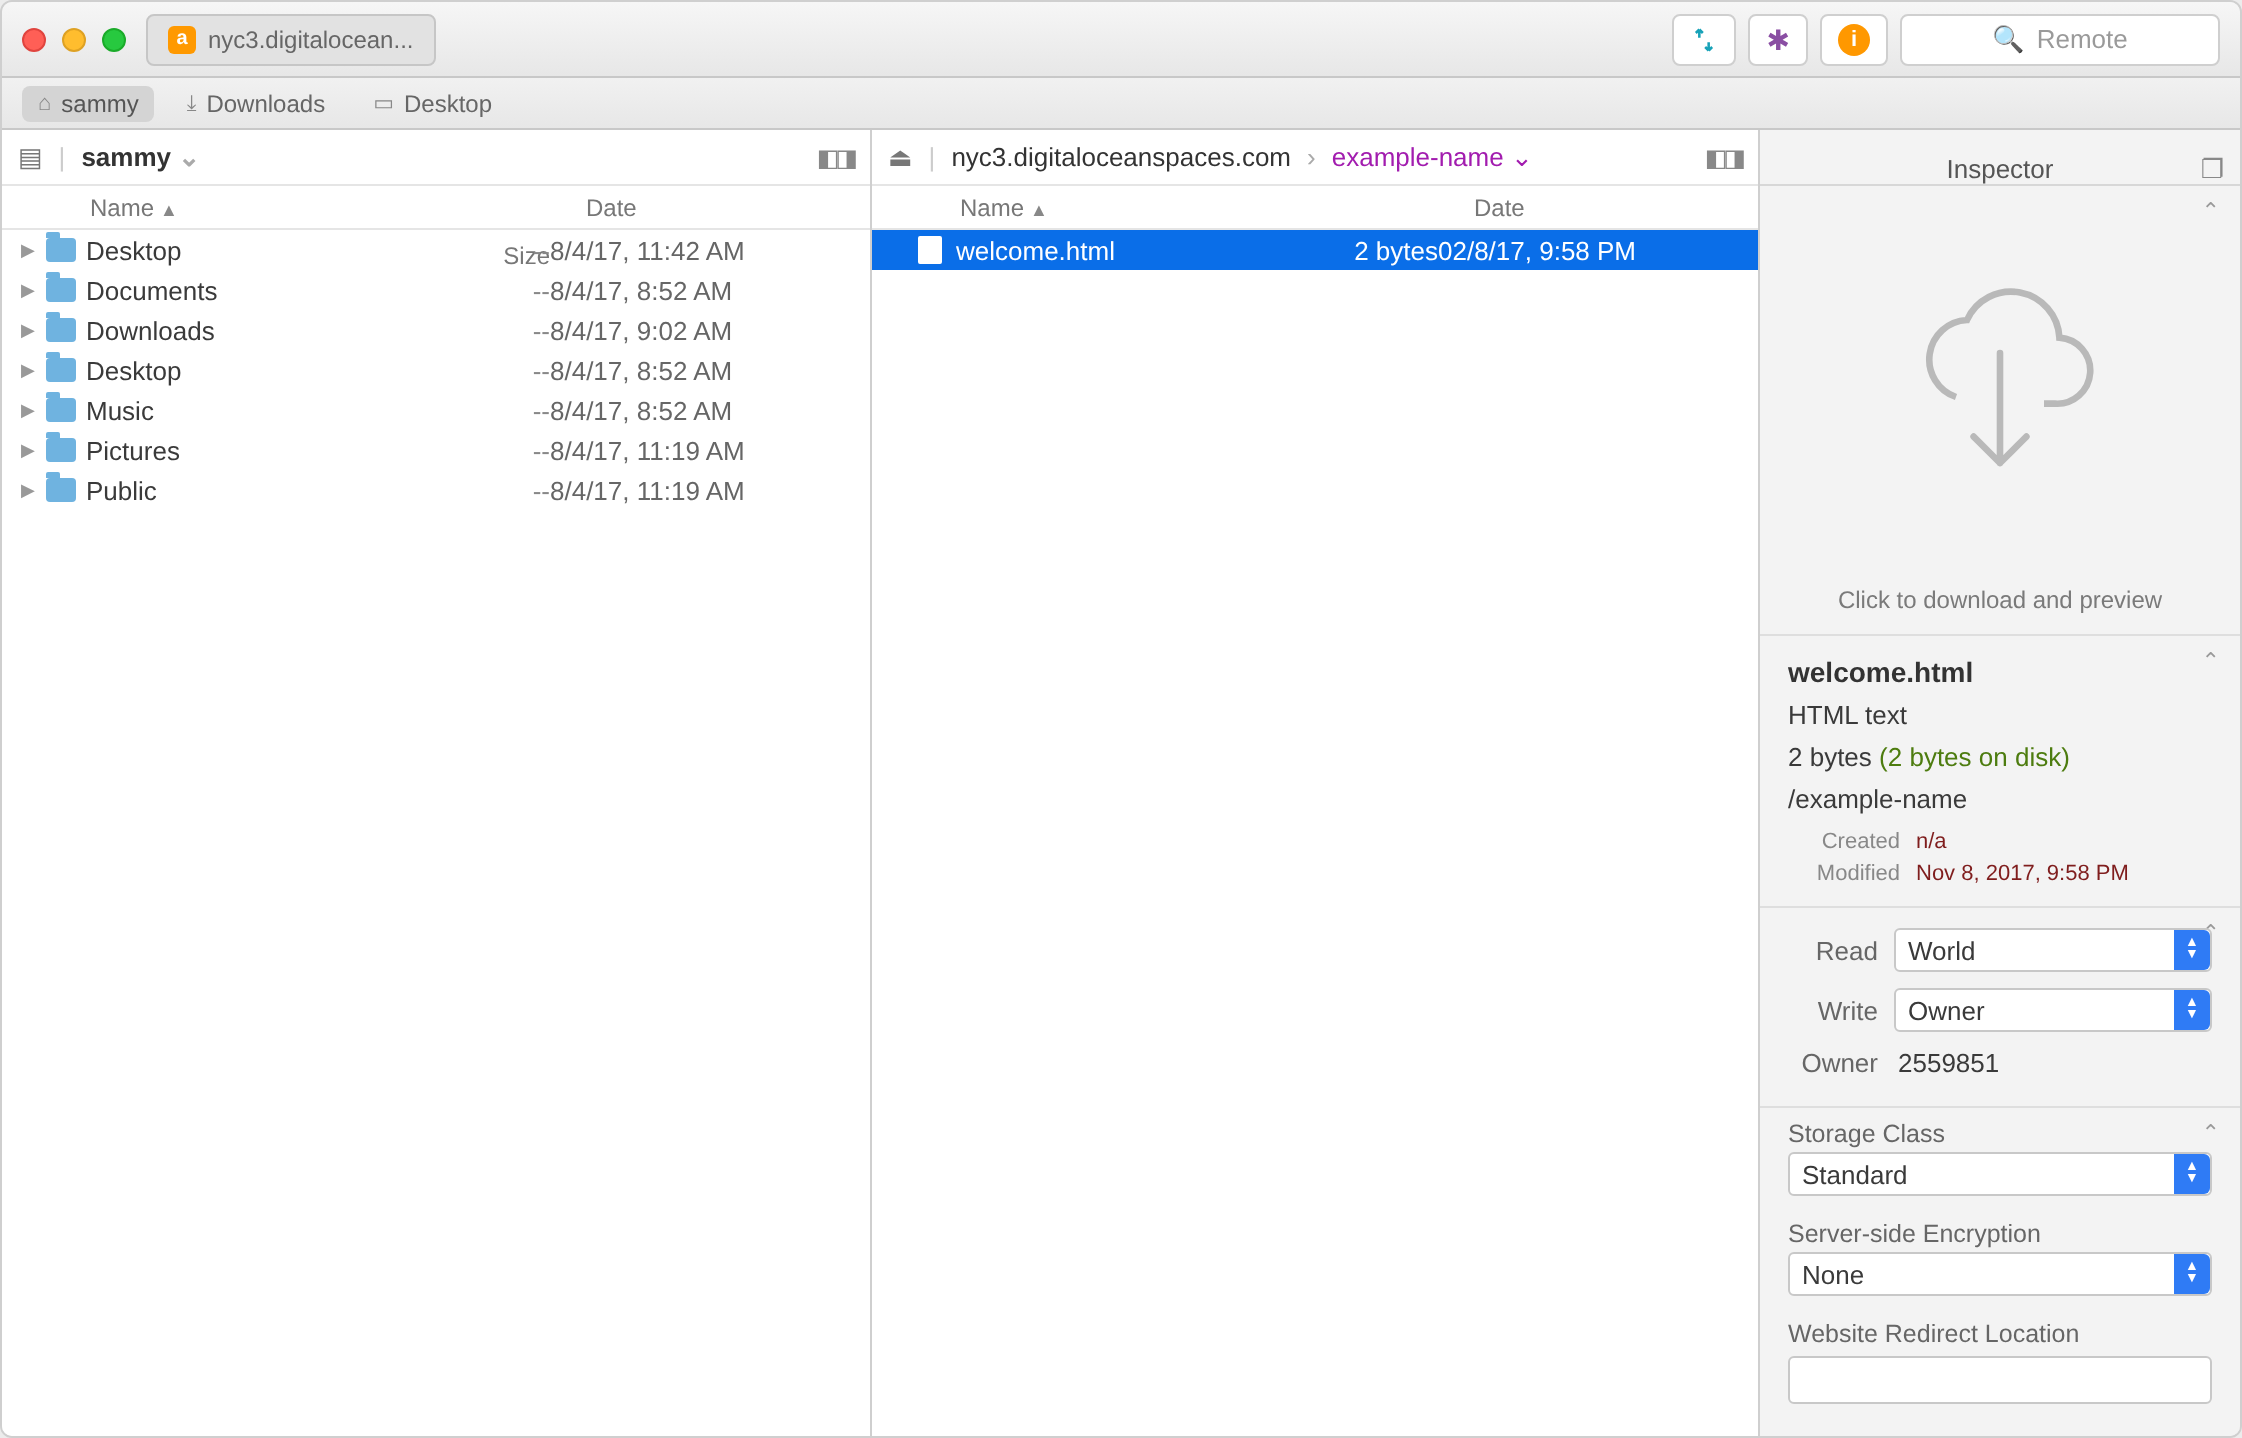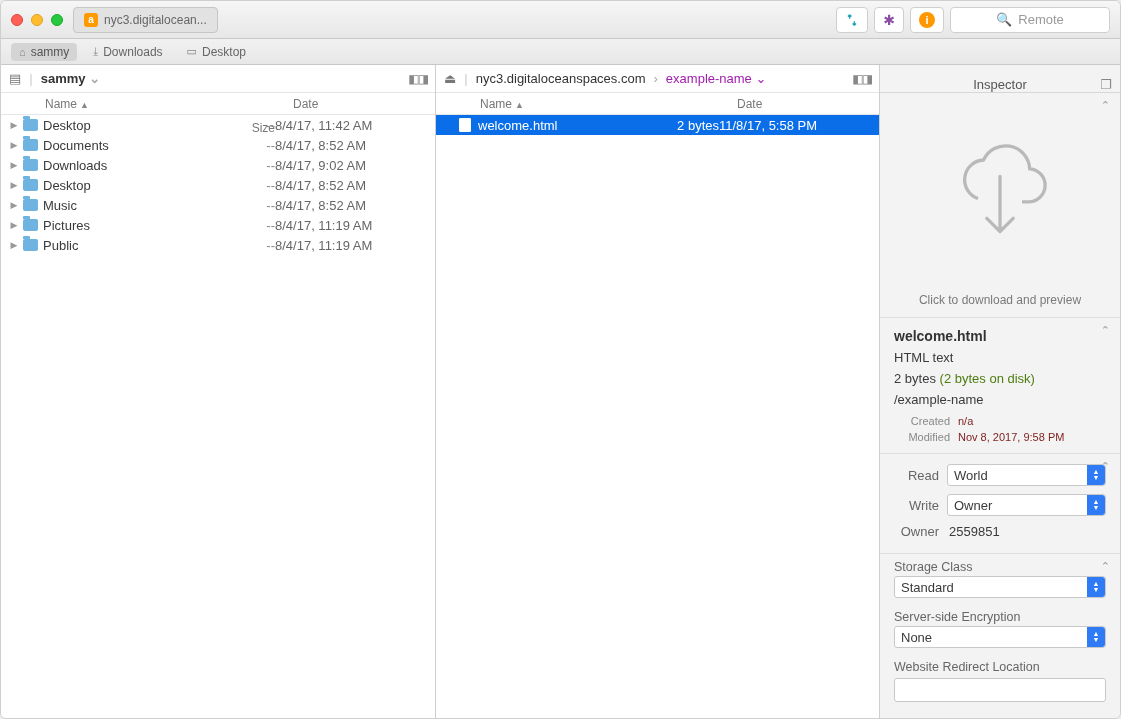--- a/index.html
+++ b/index.html
@@ -311,21 +311,21 @@
       <div class="c-date">Date</div>
     </div>
     <div class="rows">
       <div class="row selected">
         <span class="disc"></span>
         <span class="fico">
             <span class="file-ico"></span>
           </span>
         <span class="fname">welcome.html</span>
         <span class="fsize">2 bytes</span>
-        <span class="fdate">11/8/17, 5:58 PM</span>
+        <span class="fdate">02/8/17, 9:58 PM</span>
       </div>
     </div>
   </div>
 
   <div class="pane right">
     <div class="insp-title">
       <span>Inspector</span>
       <span class="dup">❐</span>
     </div>
     <div class="insp-scroll">

